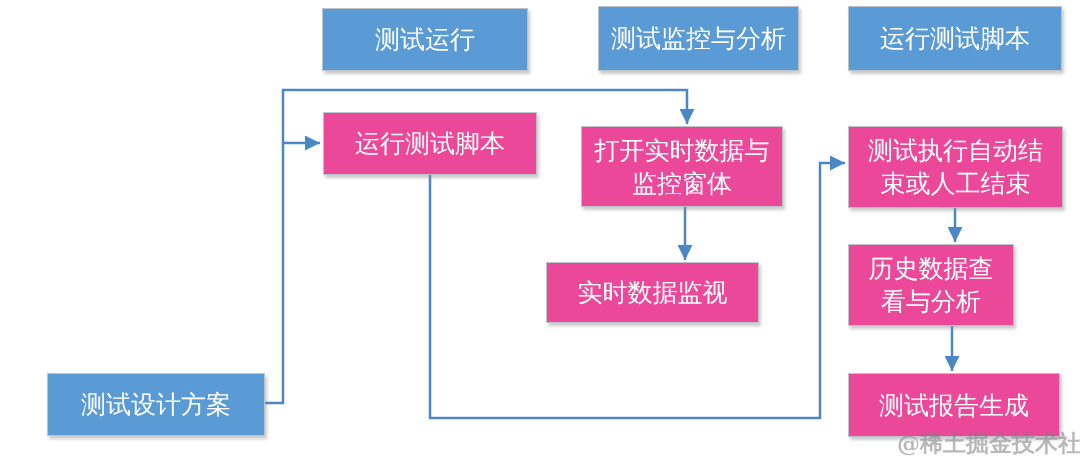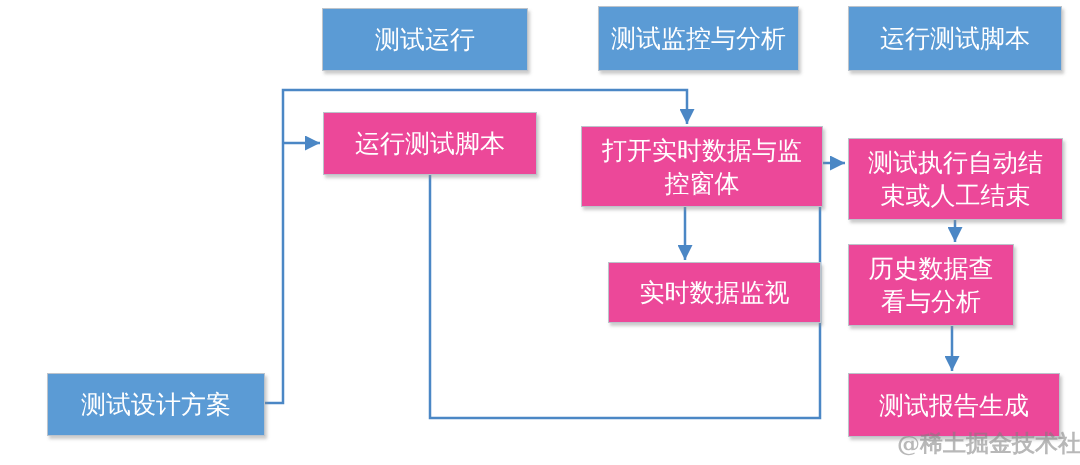--- a/index.html
+++ b/index.html
@@ -24,23 +24,23 @@
     box-shadow:2px 3px 3px rgba(140,140,140,0.45);
   }
   .node.blue{background:#5B9BD5;}
   .node.orange{background:#ec4899;}
 
   
   #n0{left:322px;top:8px;width:206px;height:63px;}
   #n1{left:598px;top:6px;width:201px;height:65px;text-align:center;}
   #n2{left:848px;top:6px;width:214px;height:65px;}
   #n3{left:323px;top:112px;width:214px;height:63px;}
-  #n4{left:581px;top:126px;width:242px;height:81px;}
-  #n5{left:848px;top:126px;width:215px;height:82px;margin-top:12px;}
-  #n6{left:608px;top:262px;width:213px;height:61px;}
+  #n4{left:581px;top:126px;width:202px;height:81px;}
+  #n5{left:848px;top:126px;width:215px;height:82px;}
+  #n6{left:546px;top:262px;width:213px;height:61px;}
   #n7{left:848px;top:244px;width:166px;height:82px;}
   #n8{left:47px;top:373px;width:218px;height:63px;}
   #n9{left:848px;top:373px;width:212px;height:64px;text-align:right;}
 
   .connector-layer{
     position:absolute;left:0;top:0;width:1080px;height:465px;
     pointer-events:none;
   }
   .connector{fill:none;stroke-width:2.5px;}
 

